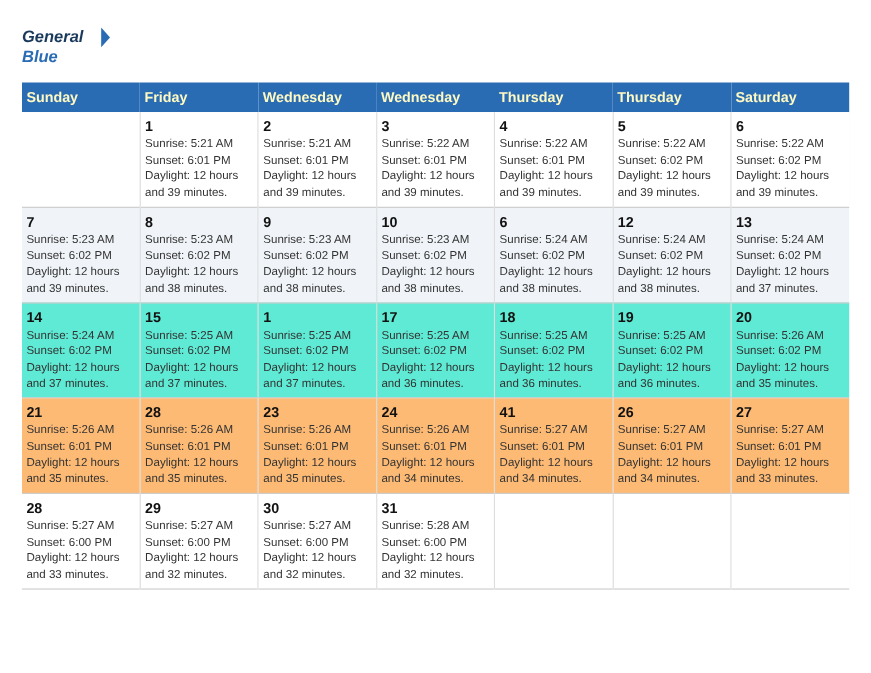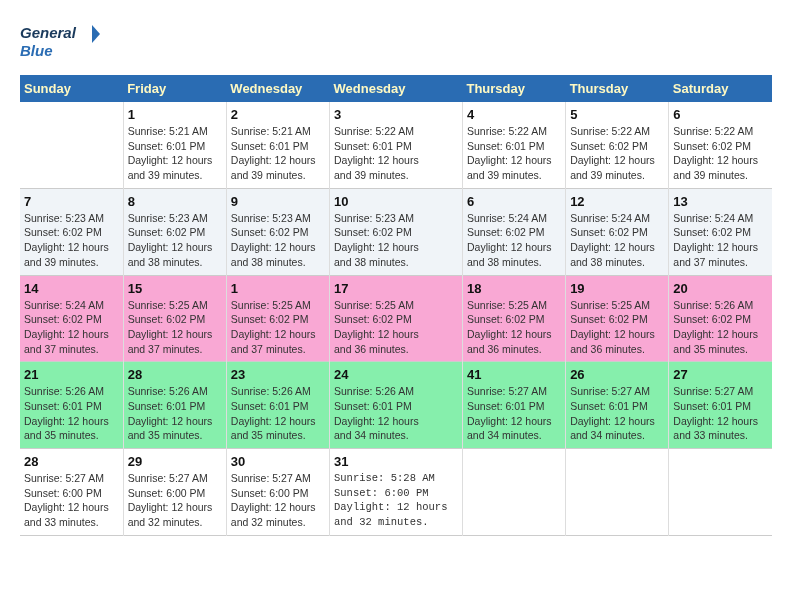--- a/index.html
+++ b/index.html
@@ -74,22 +74,22 @@
     }
     .day-info {
       color: #333;
       font-size: 10.5px;
       line-height: 1.4;
     }
     .empty-cell { background: #fff; }
     
     .row-week1 td { background-color: #fff; }
     .row-week2 td { background-color: #f0f4f8; }
-    .row-week3 td { background-color: #f9a8d4; }
-    .row-week4 td { background-color: #86efac; }
+    .row-week3 td { background-color: #5eead4; }
+    .row-week4 td { background-color: #fdba74; }
     .row-week5 td { background-color: #fff; }
   </style>
 </head>
 <body>
 
 <div class="header-area">
   <div class="logo">
   <svg viewBox="0 0 80 45" width="80" height="45">
     <text x="0" y="18" font-size="15" font-weight="bold" fill="#1a3a5c" font-family="Arial">General</text>
     <text x="0" y="36" font-size="15" font-weight="bold" fill="#2a6cb3" font-family="Arial">Blue</text>
@@ -330,21 +330,21 @@
         </td>
         <td>
           <span class="day-num">30</span>
           <div class="day-info" style="white-space: pre-line;">Sunrise: 5:27 AM
 Sunset: 6:00 PM
 Daylight: 12 hours
 and 32 minutes.</div>
         </td>
         <td>
           <span class="day-num">31</span>
-          <div class="day-info" style="white-space: pre-line; font-family: Liberation Mono, monospace;">Sunrise: 5:28 AM
+          <div class="day-info" style="white-space: pre-line;">Sunrise: 5:28 AM
 Sunset: 6:00 PM
 Daylight: 12 hours
 and 32 minutes.</div>
         </td>
         <td class="empty-cell"></td>
         <td class="empty-cell"></td>
         <td class="empty-cell"></td>
       </tr>
     </tbody>
 </table>

